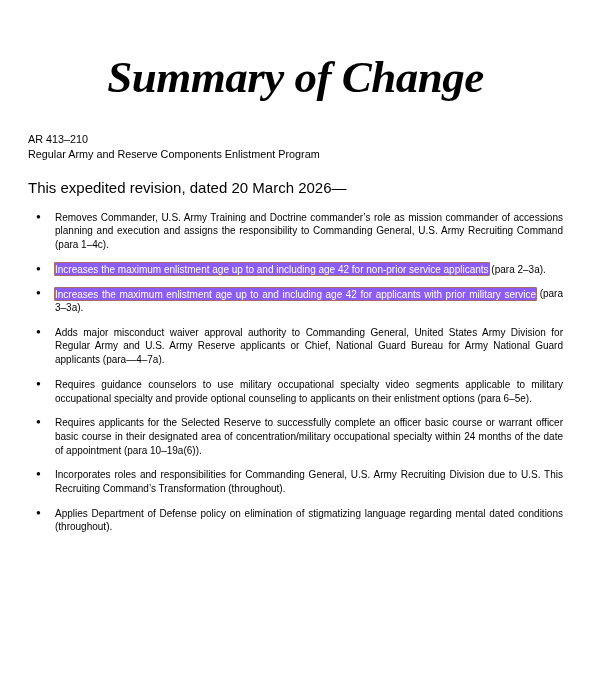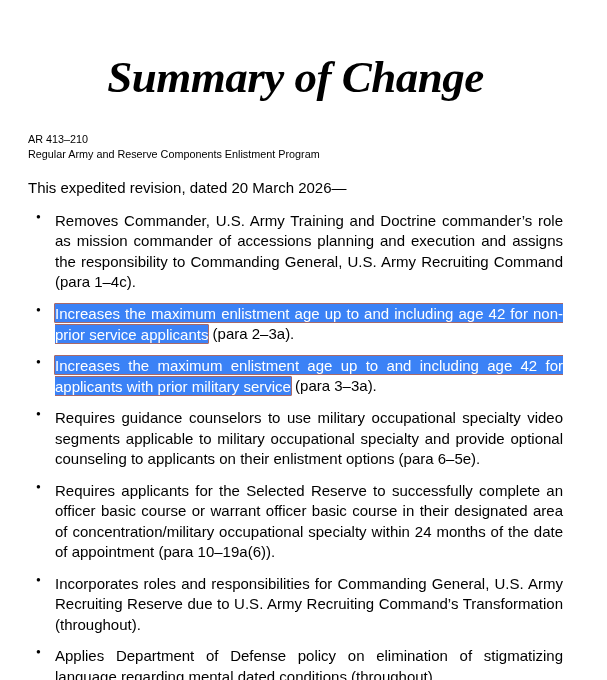--- a/index.html
+++ b/index.html
@@ -47,34 +47,34 @@
   }
   ul.bullets {
     list-style: none;
     margin: 12px 0 0 0;
     padding: 0;
   }
   ul.bullets > li {
     position: relative;
     padding-left: 27px;
     margin-bottom: 11px;
-    font-size: 15px;
+    font-size: 10px;
     line-height: 1.37;
     text-align: justify;
   }
   ul.bullets > li:before {
     content: "\25CF";
     position: absolute;
     left: 8px;
     top: -1px;
     font-size: 8px;
     line-height: 1.75;
   }
   li .hl {
-    background: #3b82f6;
+    background: #8b5cf6;
     color: #ffffff;
     box-shadow: 0 0 0 0.6px #6e0606;
   }
   li.hl-line .hl {
     padding: 0.5px 0;
   }
   .plain {
     color: #000000;
   }
 </style>
@@ -89,19 +89,20 @@
     <div>AR 413–210</div>
     <div>Regular Army and Reserve Components Enlistment Program</div>
   </div>
 
   <div class="intro">This expedited revision, dated 20 March 2026—</div>
 
   <ul class="bullets" id="change-list">
       <li><span class="plain">Removes Commander, U.S. Army Training and Doctrine commander’s role as mission commander of accessions planning and execution and assigns the responsibility to Commanding General, U.S. Army Recruiting Command (para 1–4c).</span></li>
       <li class="hl-line"><span class="hl">Increases the maximum enlistment age up to and including age 42 for non-prior service applicants</span><span class="plain"> (para 2–3a).</span></li>
       <li class="hl-line"><span class="hl">Increases the maximum enlistment age up to and including age 42 for applicants with prior military service</span><span class="plain"> (para 3–3a).</span></li>
+      <li><span class="plain">Adds major misconduct waiver approval authority to Commanding General, United States Army Division for Regular Army and U.S. Army Reserve applicants or Chief, National Guard Bureau for Army National Guard applicants (para—4–7a).</span></li>
       <li><span class="plain">Requires guidance counselors to use military occupational specialty video segments applicable to military occupational specialty and provide optional counseling to applicants on their enlistment options (para 6–5e).</span></li>
       <li><span class="plain">Requires applicants for the Selected Reserve to successfully complete an officer basic course or warrant officer basic course in their designated area of concentration/military occupational specialty within 24 months of the date of appointment (para 10–19a(6)).</span></li>
-      <li><span class="plain">Incorporates roles and responsibilities for Commanding General, U.S. Army Recruiting Reserve due to U.S. Army Recruiting Command’s Transformation (throughout).</span></li>
+      <li><span class="plain">Incorporates roles and responsibilities for Commanding General, U.S. Army Recruiting Division due to U.S. This Recruiting Command’s Transformation (throughout).</span></li>
       <li><span class="plain">Applies Department of Defense policy on elimination of stigmatizing language regarding mental dated conditions (throughout).</span></li>
     </ul>
 
 </div>
 
 </body></html>

